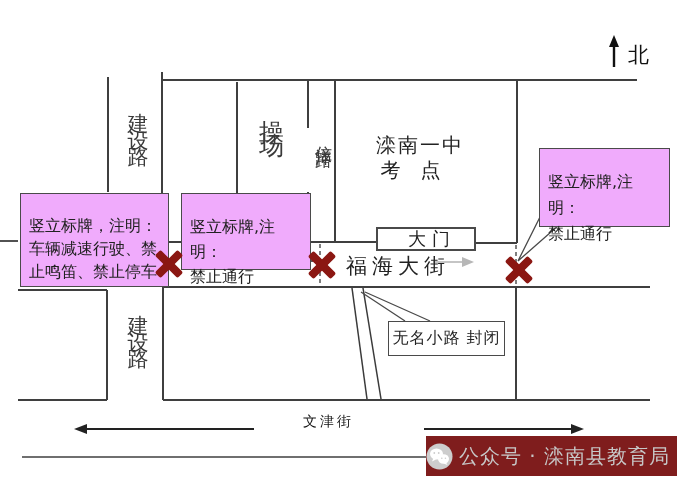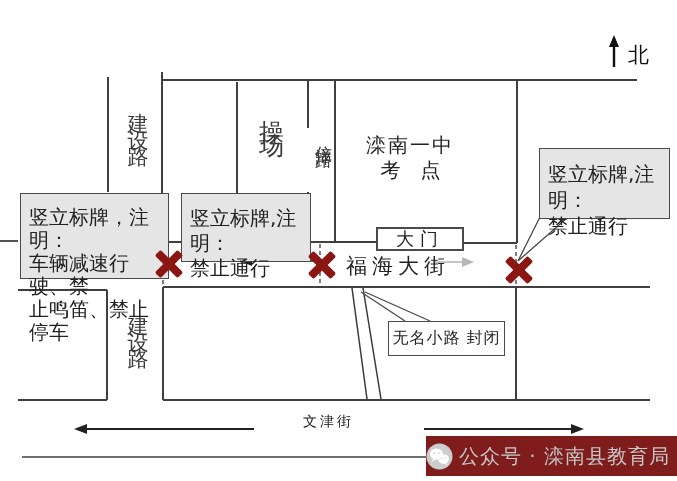--- a/index.html
+++ b/index.html
@@ -4,22 +4,22 @@
 <style>
   html,body{margin:0;padding:0;background:#ffffff;}
   #stage{
     position:relative;width:677px;height:481px;background:#ffffff;overflow:hidden;
     font-family:"DejaVu Sans","Liberation Sans",sans-serif;color:#3a3a3a;
   }
   #lines{position:absolute;left:0;top:0;width:677px;height:481px;}
   .lbl{position:absolute;white-space:nowrap;color:#3a3a3a;}
   .vtext{writing-mode:vertical-rl;text-orientation:upright;}
   .callout{
-    position:absolute;background:#e5e5e5;border:1.5px solid #4a4a4a;
-    font-size:20px;line-height:23px;padding:12px 6px 2px 8px;color:#222;
+    position:absolute;background:#f0abfc;border:1.5px solid #4a4a4a;
+    font-size:16px;line-height:23px;padding:20px 6px 2px 8px;color:#222;
   }
   .box-label{
     position:absolute;background:#ffffff;border:1.5px solid #4a4a4a;
     display:flex;align-items:center;justify-content:center;color:#222;
   }
   .xmark{position:absolute;width:34px;height:34px;}
   .xmark .bar{
     position:absolute;left:1px;top:13px;width:32px;height:8px;border-radius:2px;
     background:#8B1712;
   }
@@ -104,24 +104,24 @@
       <path d="M424,429 H573"></path>
       <polygon points="584,429 571,424 571,434" stroke="none"></polygon>
     </g>
   </svg>
 
   <div class="lbl" style="left:628px;top:41px;font-size:21px;color:#111;">北</div>
 
   <div class="lbl vtext" style="left:124px;top:96px;font-size:21px;letter-spacing:17px;">建设路</div>
   <div class="lbl vtext" style="left:255px;top:100px;font-size:25px;letter-spacing:13px;">操场</div>
   <div class="lbl vtext" style="left:313px;top:132px;font-size:17px;letter-spacing:3px;">信洋路</div>
-  <div class="lbl" style="left:360px;top:132px;width:100px;text-align:center;font-size:20px;letter-spacing:2px;color:#222;">滦南一中</div>
+  <div class="lbl" style="left:370px;top:132px;width:100px;text-align:center;font-size:20px;letter-spacing:2px;color:#222;">滦南一中</div>
   <div class="lbl" style="left:368px;top:157px;width:85px;text-align:center;font-size:20px;white-space:pre;color:#222;">考　点</div>
 
-  <div class="box-label" style="left:376px;top:227px;width:84px;height:20px;border-width:2px;">
+  <div class="box-label" style="left:376px;top:227px;width:84px;height:20px;border-width:2px;padding-left:12px;">
     <span style="font-size:18px;letter-spacing:6px;">大门</span>
   </div>
 
   <div class="lbl" style="left:346px;top:252px;font-size:21px;letter-spacing:5px;color:#222;">福海大街</div>
 
   <div class="lbl vtext" style="left:124px;top:298px;font-size:21px;letter-spacing:17px;">建设路</div>
   <div class="lbl" style="left:303px;top:413px;font-size:14px;letter-spacing:3px;color:#111;">文津街</div>
 
   <div class="callout" style="left:20px;top:193px;width:133px;height:70px;line-height:23px;">
     <div>竖立标牌，注明：</div>

